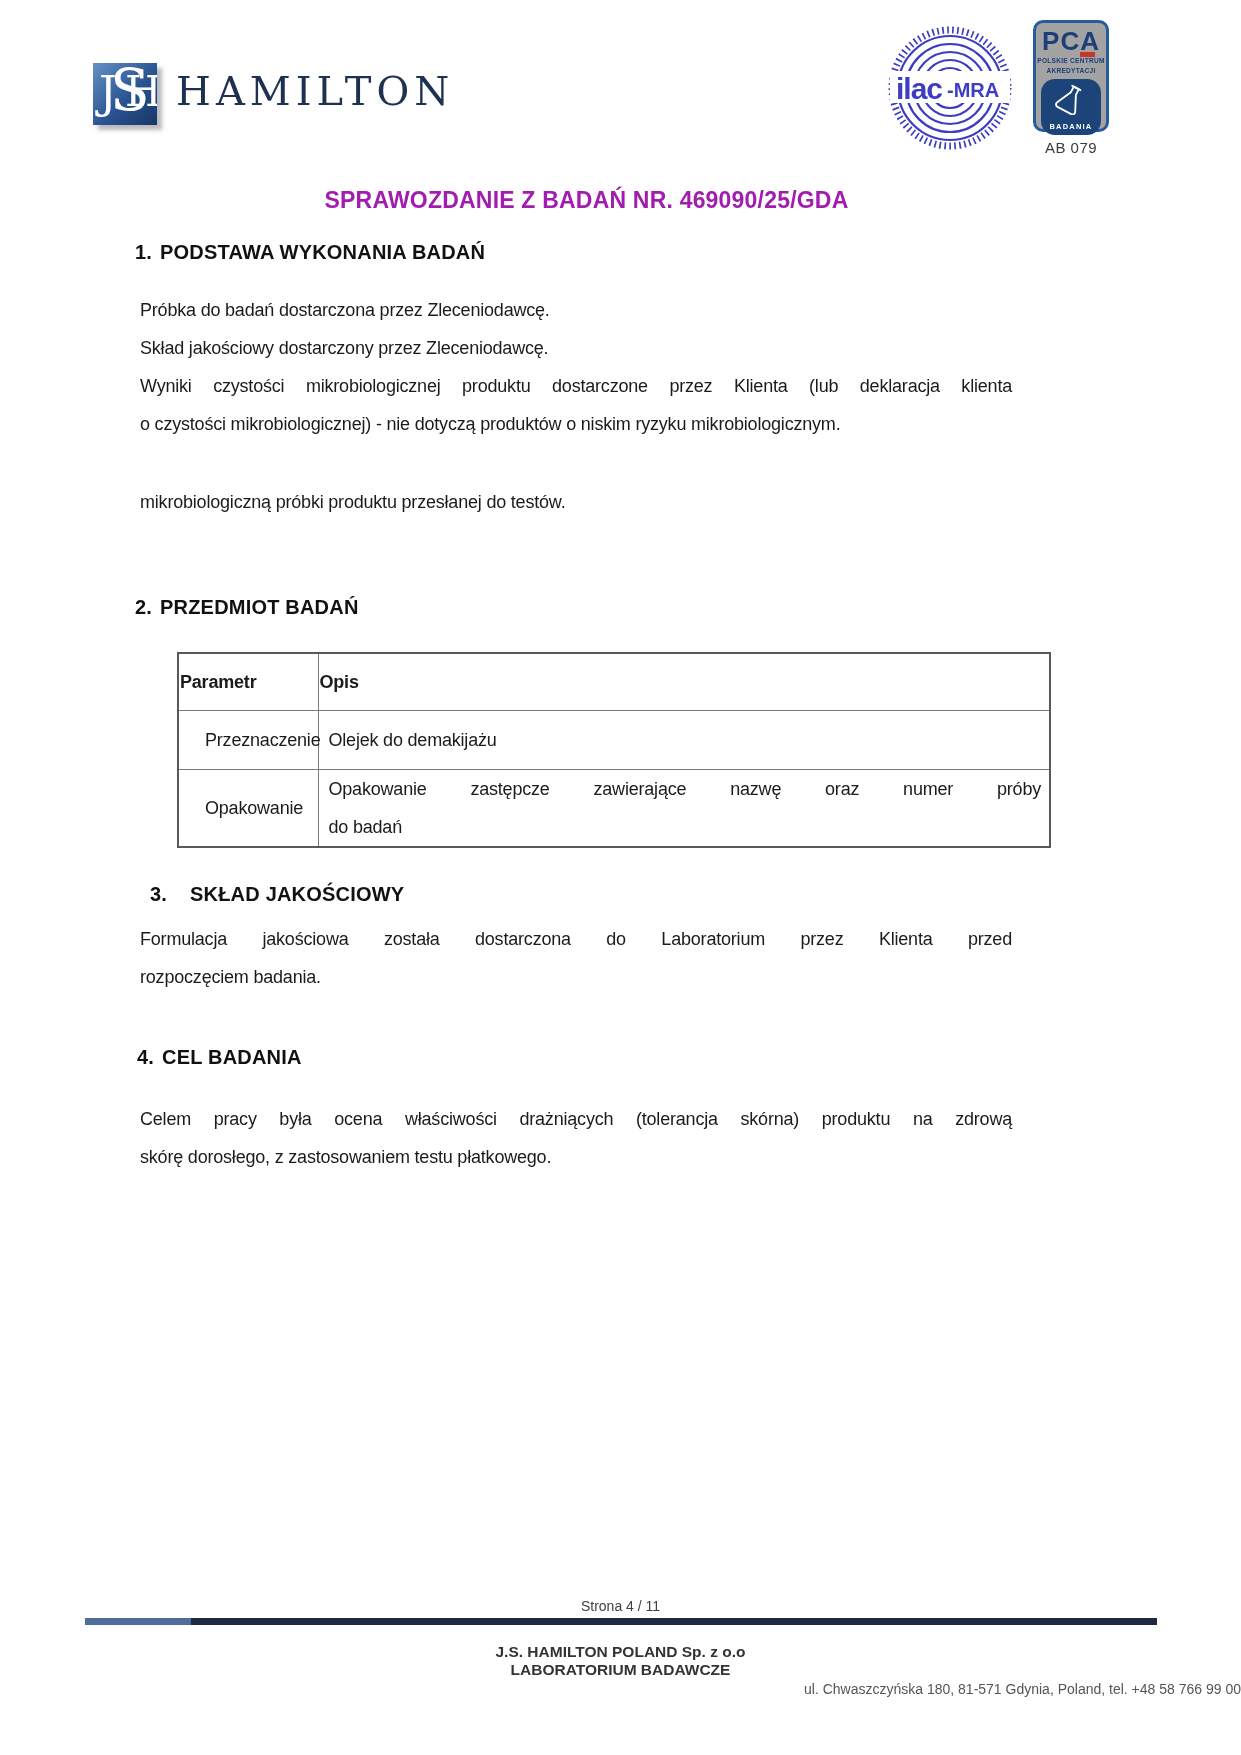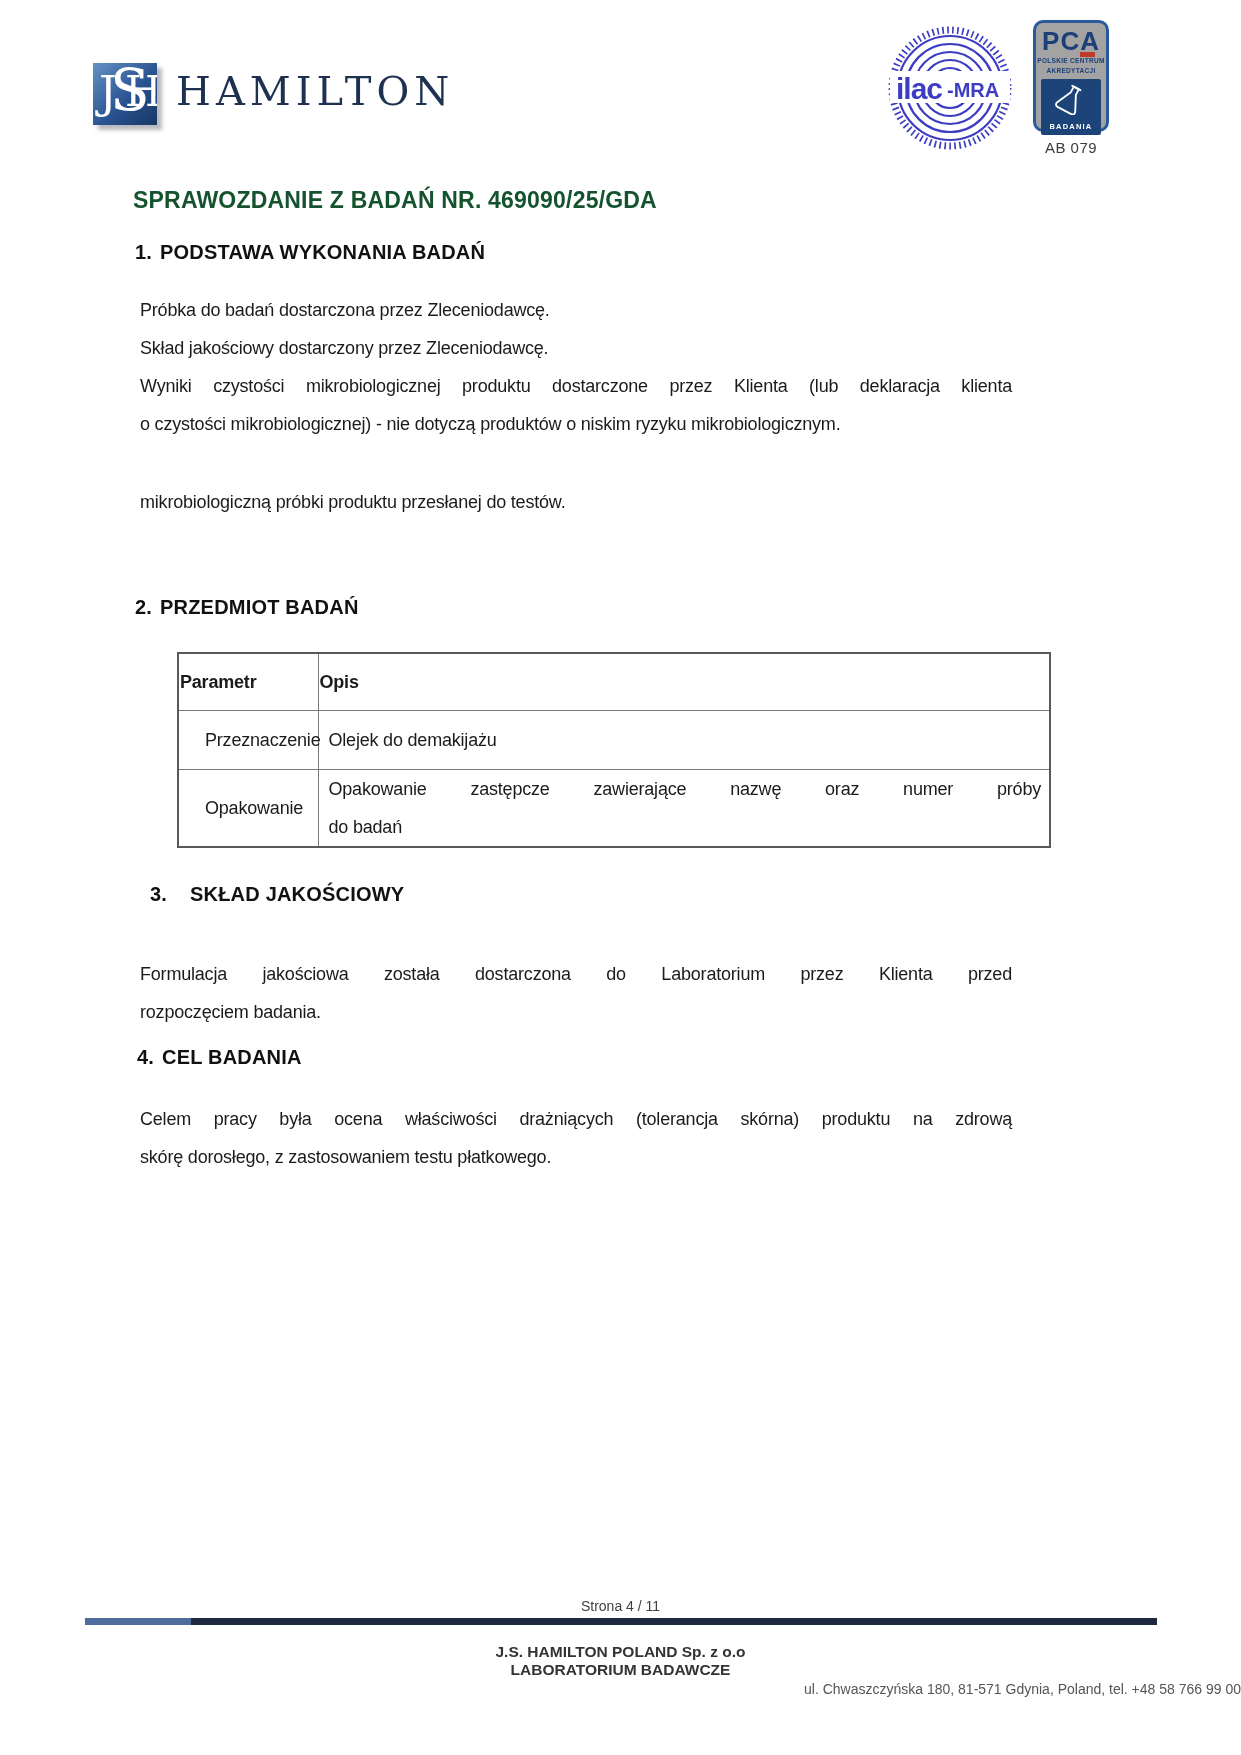--- a/index.html
+++ b/index.html
@@ -30,49 +30,49 @@
   .pca-box {
     width:76px; height:112px; background:#a3a3a3; border:3px solid #2a5a9c;
     border-radius:10px; padding-top:5px; position:relative;
   }
   .pca-acronym {
     font-size:26px; font-weight:bold; color:#1c3f77; letter-spacing:1px; line-height:1.05;
   }
   .pca-redbar { position:absolute; left:44px; top:29px; width:15px; height:5px; background:#c0392b; }
   .pca-org { font-size:6.5px; font-weight:bold; color:#1c3f77; letter-spacing:.3px; line-height:8px; margin-top:2px; }
   .pca-navybox {
-    width:60px; height:56px; margin:4px auto 0; background:#1c4478; border-radius:2px;
+    width:60px; height:56px; margin:4px auto 0; background:#1c4478; border-radius:14px;
     position:relative;
   }
   .pca-navybox svg { position:absolute; left:13px; top:2px; }
   .pca-field { position:absolute; bottom:4px; left:0; width:100%; color:#fff; font-size:7.5px; font-weight:bold; letter-spacing:1.2px; }
   .pca-number { margin-top:7px; font-size:15px; color:#3c3c3c; letter-spacing:.5px; }
 
   
   .doc-title {
-    position:absolute; left:133px; top:187px; width:907px; 
-    font-size:23px; font-weight:bold; color:#14532d; letter-spacing:.2px;
+    position:absolute; left:133px; top:187px; width:907px; text-align:center;
+    font-size:23px; font-weight:bold; color:#a21caf; letter-spacing:.2px;
   }
   .sec-heading {
     position:absolute; display:flex; font-size:20px; font-weight:bold; color:#111;
     line-height:26px; letter-spacing:.2px;
   }
   .sec-heading .num { width:25px; flex:0 0 25px; }
   .h1 { left:135px; top:239px; }
   .h2 { left:135px; top:594px; }
   .h3 { left:150px; top:881px; }
   .h3 .num { width:40px; flex-basis:40px; }
   .h4 { left:137px; top:1044px; }
 
   .para { position:absolute; left:140px; width:872px; font-size:18px; line-height:38px; letter-spacing:-.2px; }
   .para .line { white-space:nowrap; }
   .para .line.stretch, .cellline.stretch { white-space:normal; text-align:justify; text-align-last:justify; }
   .p1 { top:291px; }
   .p2 { top:483px; }
-  .p3 { top:955px; }
+  .p3 { top:920px; }
   .p4 { top:1100px; }
 
   
   .spec-table {
     position:absolute; left:177px; top:652px; width:874px;
     border-collapse:collapse; table-layout:fixed; font-size:18px; letter-spacing:-.2px;
   }
   .spec-table col.c1 { width:140px; }
   .spec-table th, .spec-table td {
     border:1px solid #7a7a7a; vertical-align:middle; text-align:left;

